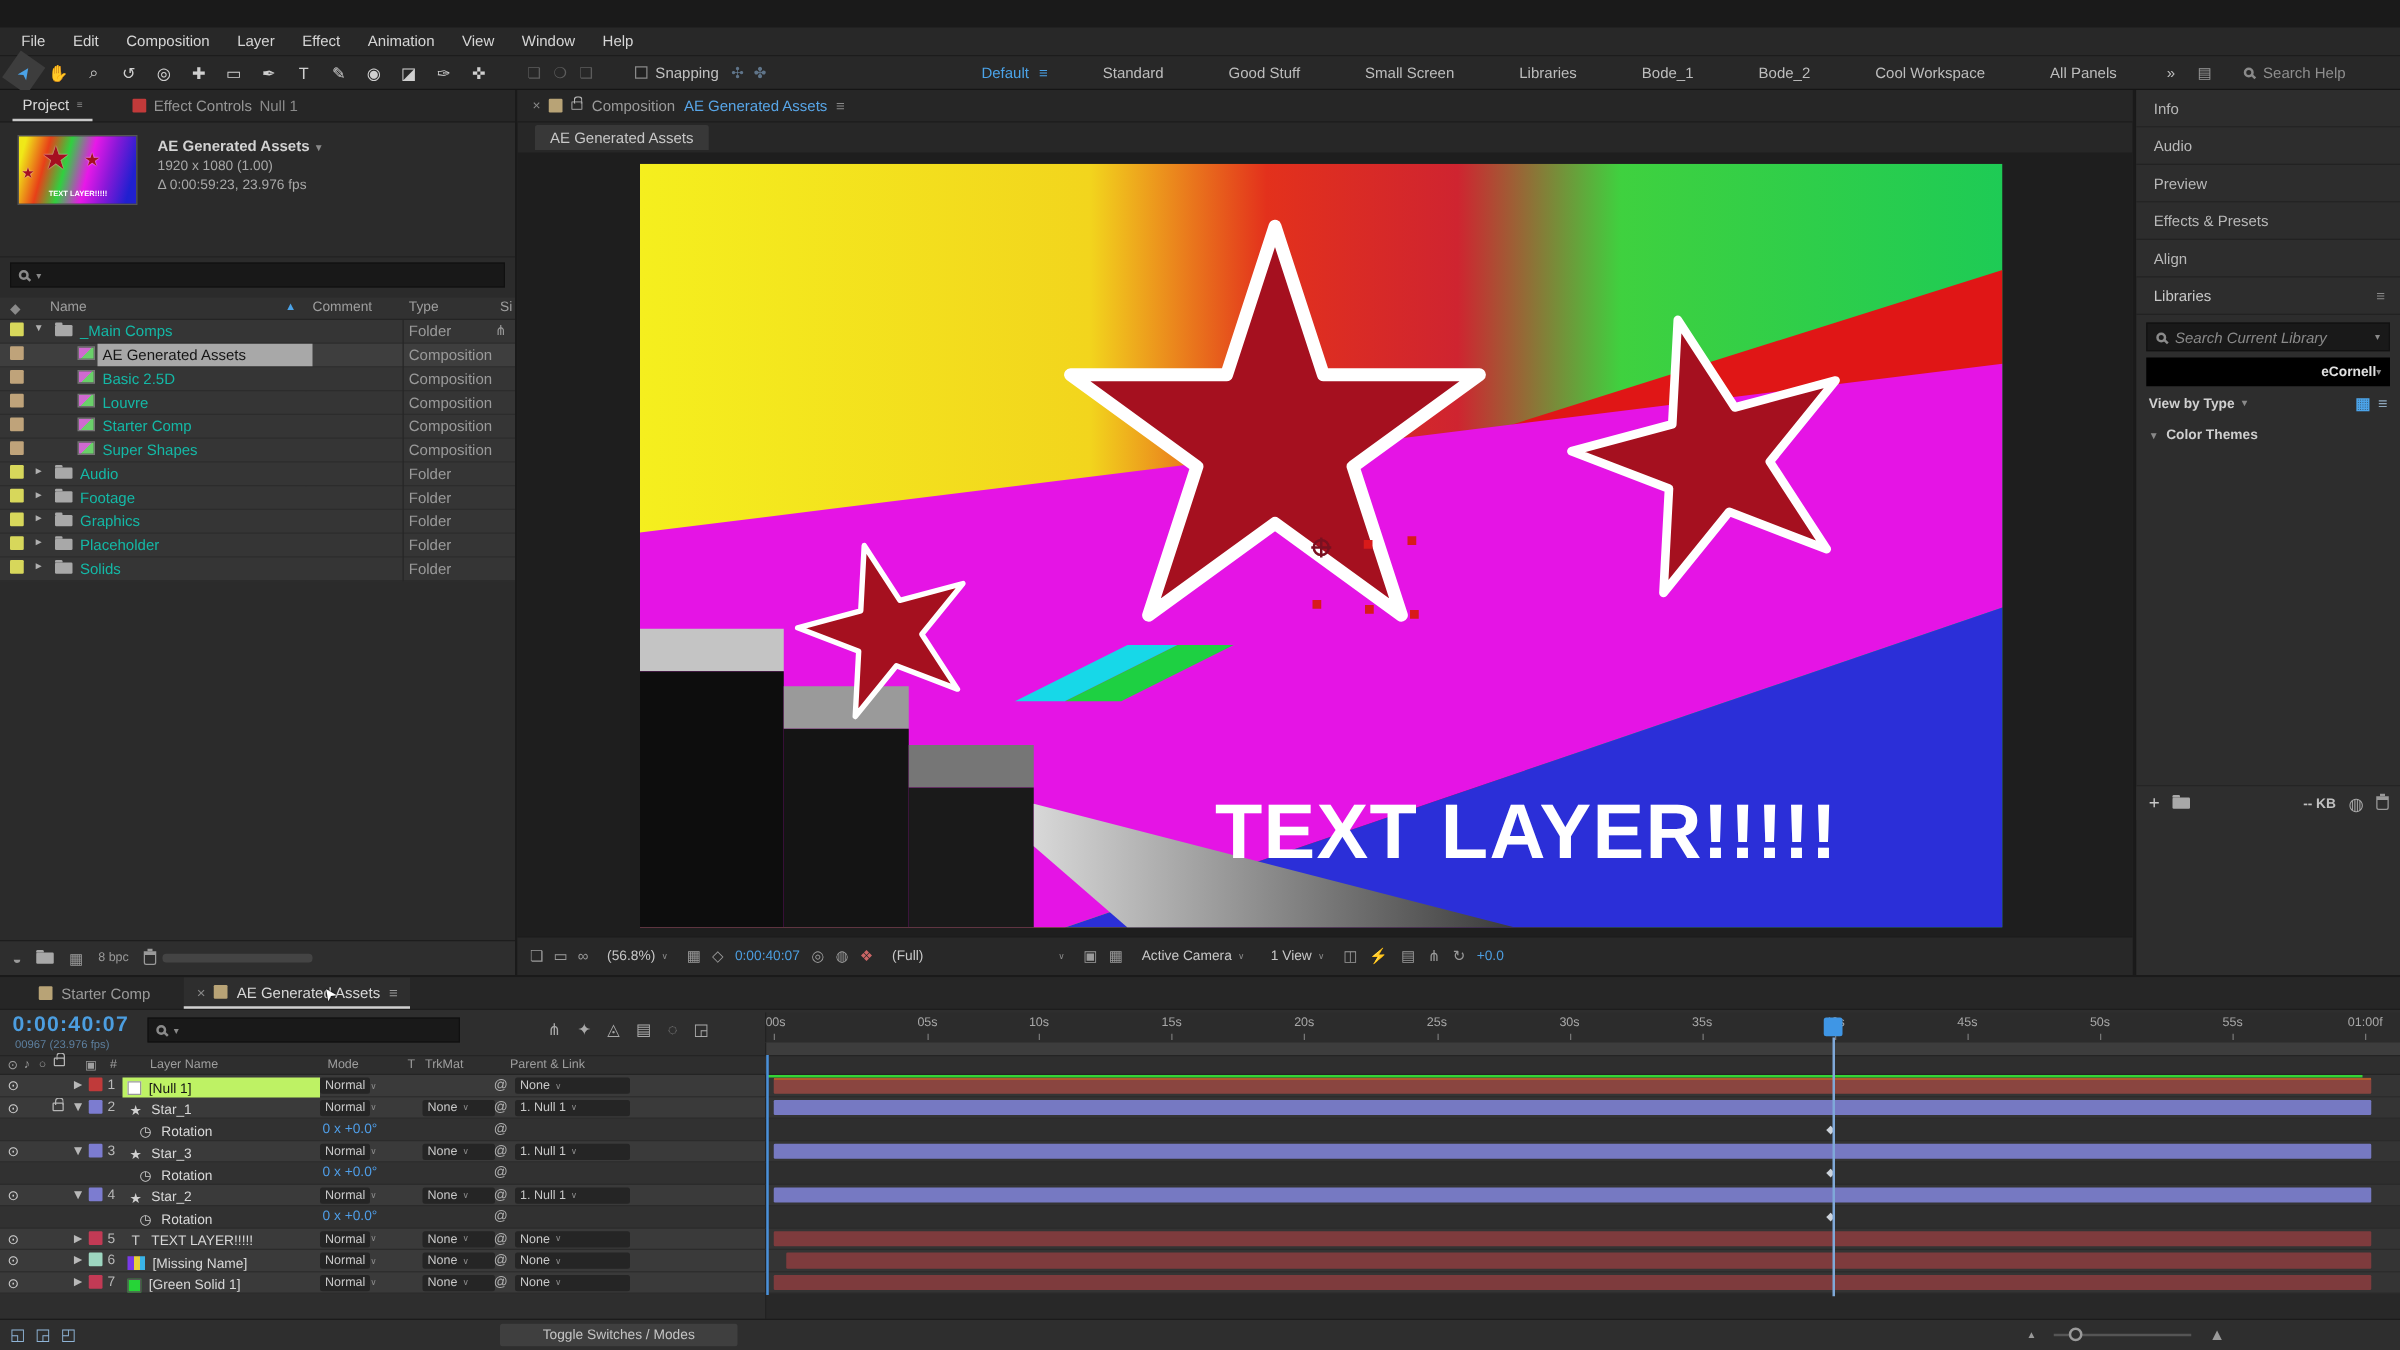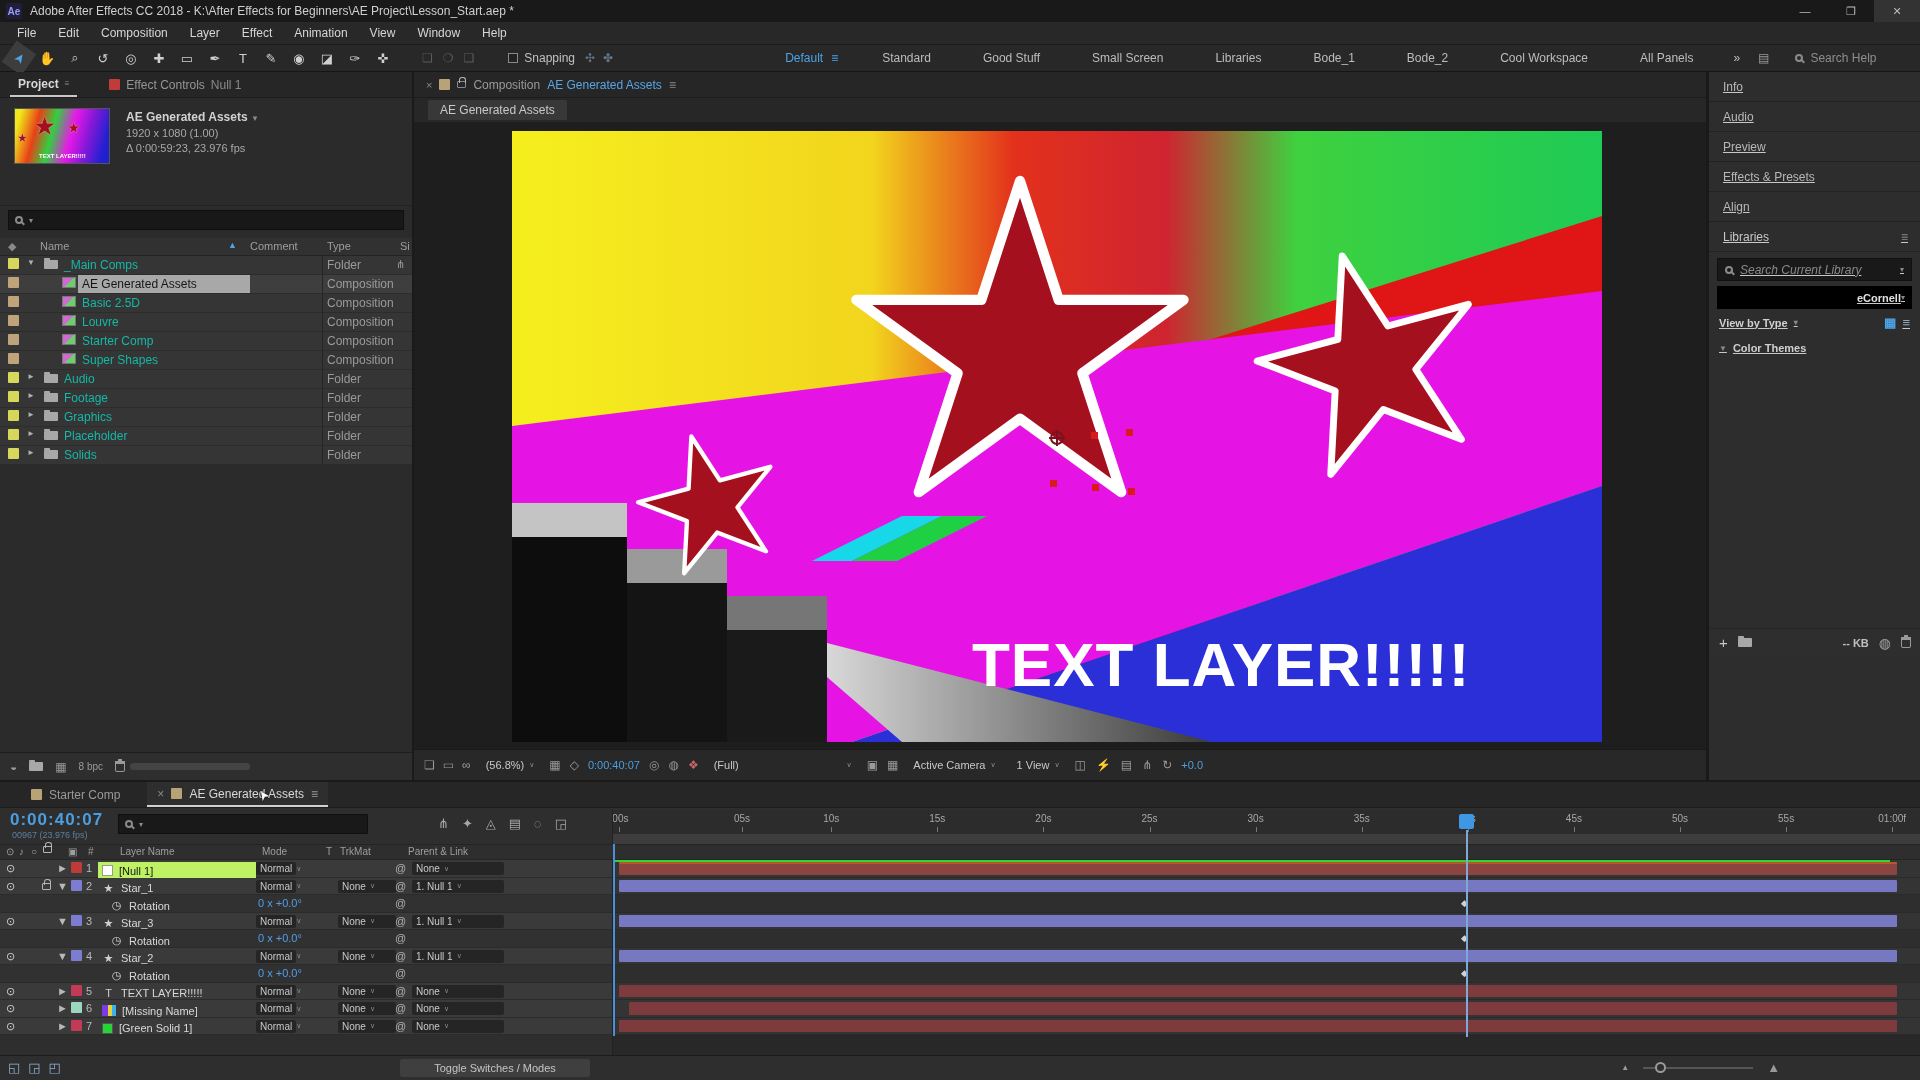--- a/index.html
+++ b/index.html
@@ -97,21 +97,21 @@
   .cp-view { position:absolute; left:0; top:50px; width:1292px; height:627px; background:#1e1e1e; }
   .cp-img { position:absolute; left:98px; top:9px; }
   .cp-bar { position:absolute; left:0; top:677px; width:1292px; height:31px; background:#282828; border-top:1px solid #1a1a1a;
             display:flex; align-items:center; gap:9px; padding-left:10px; color:#b8b8b8; font-size:11px; }
   .cp-bar .dd2 { display:flex; align-items:center; gap:5px; padding:2px 6px; color:#c8c8c8; }
   .cp-bar .ic { color:#9a9a9a; font-size:12px; }
   .cp-time { color:#4c9ee0; }
   .cp-exp { color:#4c9ee0; }
 
   
-  .sidebar { left:1708px; top:72px; width:212px; height:708px; background:#2d2d2d; border-left:1px solid #191919;text-decoration:underline; }
+  .sidebar { left:1708px; top:72px; width:212px; height:708px; background:#2d2d2d; border-left:1px solid #191919; }
   .sb-item { height:30px; display:flex; align-items:center; padding-left:14px; color:#b8b8b8; border-bottom:1px solid #222; background:#2d2d2d; }
   .sb-lib-hdr { height:30px; display:flex; align-items:center; justify-content:space-between; padding:0 12px 0 14px; color:#c8c8c8; border-bottom:1px solid #222; }
   .sb-search { margin:6px 8px 0 8px; height:23px; background:#191919; border:1px solid #111; display:flex; align-items:center; gap:7px; padding:0 7px; }
   .sb-search .plc { font-style:italic; color:#8a8a8a; flex:1; }
   .sb-lib { margin:5px 8px 0 8px; height:23px; background:#000000; display:flex; align-items:center; justify-content:flex-end; padding:0 7px; }
   .sb-lib .nm { color:#e0e0e0; font-weight:bold; font-size:11px; }
   .sb-viewby { height:27px; display:flex; align-items:center; gap:6px; padding:0 10px; color:#d0d0d0; font-weight:bold; font-size:11px; }
   .sb-viewby .spacer { flex:1; }
   .vt-grid { color:#4ba3e8; font-size:13px; } .vt-list { color:#8fa8bd; font-size:13px; }
   .sb-section { height:24px; display:flex; align-items:center; gap:6px; padding-left:10px; color:#cfcfcf; font-weight:bold; font-size:11px; }
@@ -186,29 +186,20 @@
   .tf-zoom { position:absolute; right:140px; top:4px; display:flex; align-items:center; gap:14px; color:#9a9a9a; }
   .tf-zoom .track { width:110px; height:2px; background:#555; position:relative; }
   .tf-zoom .knob { position:absolute; left:12px; top:-5px; width:11px; height:11px; border:2px solid #9a9a9a; border-radius:50%; background:#2e2e2e; }
   .mSmall { font-size:8px; } .mBig { font-size:13px; }
 </style>
 </head>
 <body>
 
 <div id="app">
 
-  <div class="titlebar">
-    <span class="ae-badge">Ae</span>
-    <span>Adobe After Effects CC 2018 - K:\After Effects for Beginners\AE Project\Lesson_Start.aep *</span>
-    <div class="winbtns">
-      <span>—</span>
-      <span>❐</span>
-      <span class="close">✕</span>
-    </div>
-  </div>
 
   <div class="menubar">
 
   <span>File</span>
       <span>Edit</span>
       <span>Composition</span>
       <span>Layer</span>
       <span>Effect</span>
       <span>Animation</span>
       <span>View</span>
@@ -320,21 +311,21 @@
     <span class="panelbtn">▤</span>
     <div class="helpsearch">
       <span class="mag"></span>
       <span>Search Help</span>
     </div>
   </div>
 
   <div class="panel project">
     <div class="ptabs">
       <span class="ptab on">
-        <b style="font-weight:bold">Project</b>
+        <b style="font-weight:normal">Project</b>
         <i style="font-style:normal" class="chev">≡</i>
       </span>
       <span class="ptab" style="margin-left:20px">
         <span class="sw" style="background: rgb(194, 58, 58);"></span>
         <b style="font-weight:normal">Effect Controls</b>
         <b style="font-weight:normal;color:#8a8a8a">Null 1</b>
       </span>
     </div>
     <div class="pj-info">
       <div class="pj-thumb">

